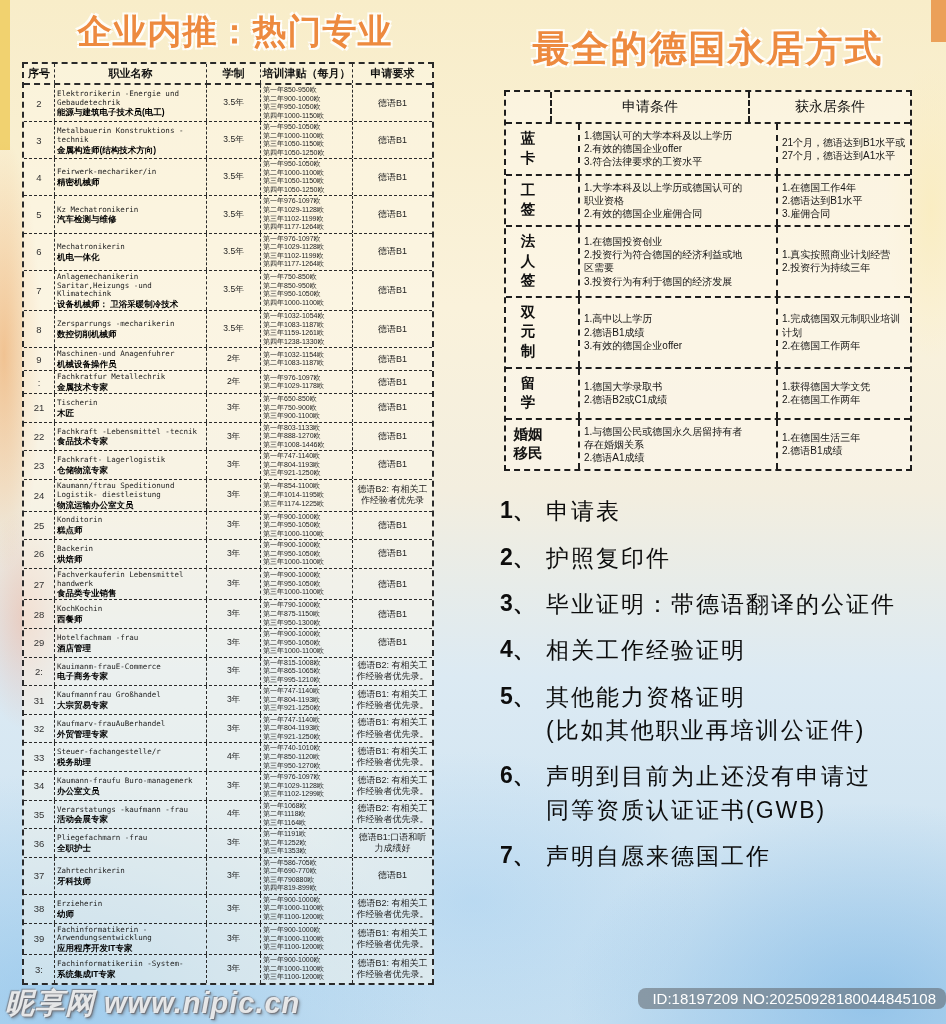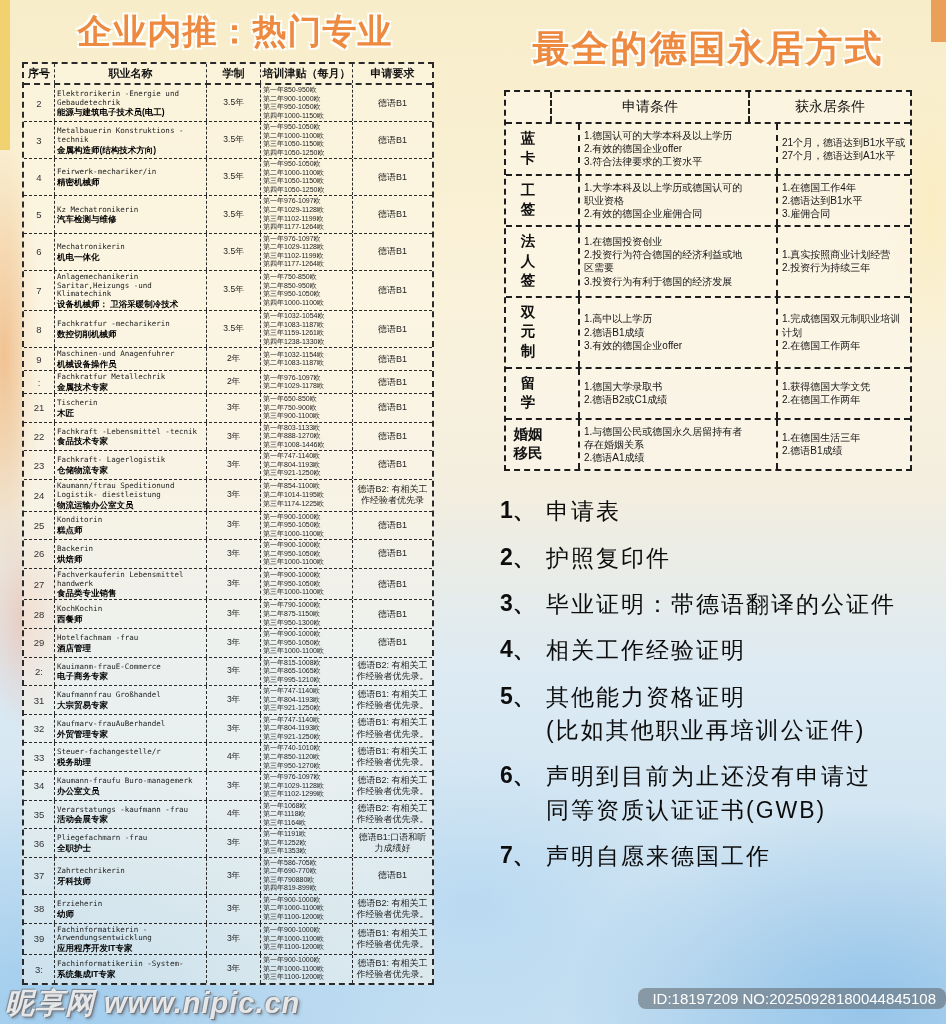--- a/index.html
+++ b/index.html
@@ -185,21 +185,21 @@
     <div class="jcell c-stip">第一年750-850欧
 第二年850-950欧
 第三年950-1050欧
 第四年1000-1100欧</div>
     <div class="jcell c-req">德语B1</div>
   </div>
 
   <div class="job-row">
     <div class="jcell c-no">8</div>
     <div class="jcell c-name">
-      <span class="de">Fachkratfur -mecharikerin</span>
+      <span class="de">Zersparrungs -mecharikerin</span>
       <span class="cn">数控切削机械师</span>
     </div>
     <div class="jcell c-years">3.5年</div>
     <div class="jcell c-stip">第一年1032-1054欧
 第二年1083-1187欧
 第三年1159-1261欧
 第四年1238-1330欧</div>
     <div class="jcell c-req">德语B1</div>
   </div>
 

